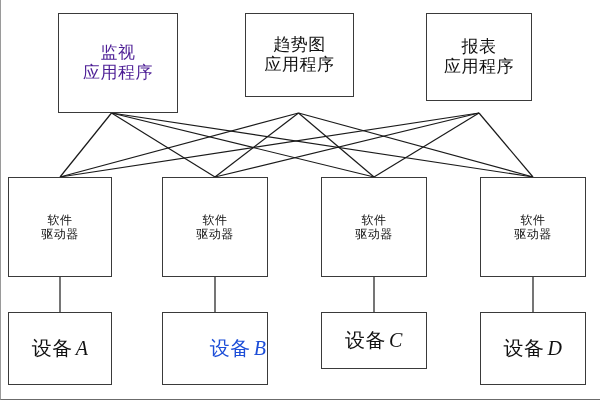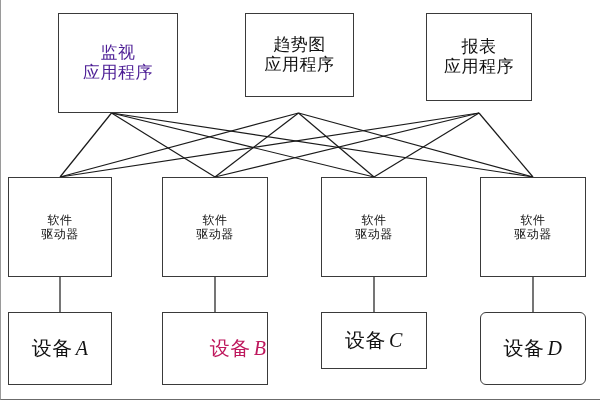--- a/index.html
+++ b/index.html
@@ -119,29 +119,29 @@
   <div class="node driver-node" style="left: 479px; top: 177px; width: 106px; height: 100px; border-color: rgb(58, 58, 58); color: rgb(17, 17, 17);">
     <span class="line1">软件</span>
     <span class="line2">驱动器</span>
   </div>
 
   <div class="node device-node" style="left: 7px; top: 312px; width: 104px; height: 73px; border-color: rgb(58, 58, 58); color: rgb(17, 17, 17);">
     <span class="line1">
       <span>设备</span><span class="dev-letter">A</span>
     </span>
   </div>
-  <div class="node device-node" style="left: 161px; top: 312px; width: 106px; height: 73px; border-color: rgb(58, 58, 58); color: #be185d; padding-left: 46px;">
+  <div class="node device-node" style="left: 161px; top: 312px; width: 106px; height: 73px; border-color: rgb(58, 58, 58); color: #1d4ed8; padding-left: 46px;">
     <span class="line1">
       <span>设备</span><span class="dev-letter">B</span>
     </span>
   </div>
   <div class="node device-node" style="left: 320px; top: 312px; width: 106px; height: 57px; border-color: rgb(58, 58, 58); color: rgb(17, 17, 17);">
     <span class="line1">
       <span>设备</span><span class="dev-letter">C</span>
     </span>
   </div>
-  <div class="node device-node" style="left: 479px; top: 312px; width: 106px; height: 73px; border-color: rgb(58, 58, 58); color: rgb(17, 17, 17); border-radius: 6px;">
+  <div class="node device-node" style="left: 479px; top: 312px; width: 106px; height: 73px; border-color: rgb(58, 58, 58); color: rgb(17, 17, 17);">
     <span class="line1">
       <span>设备</span><span class="dev-letter">D</span>
     </span>
   </div>
 
 </div>
 
 </body></html>

